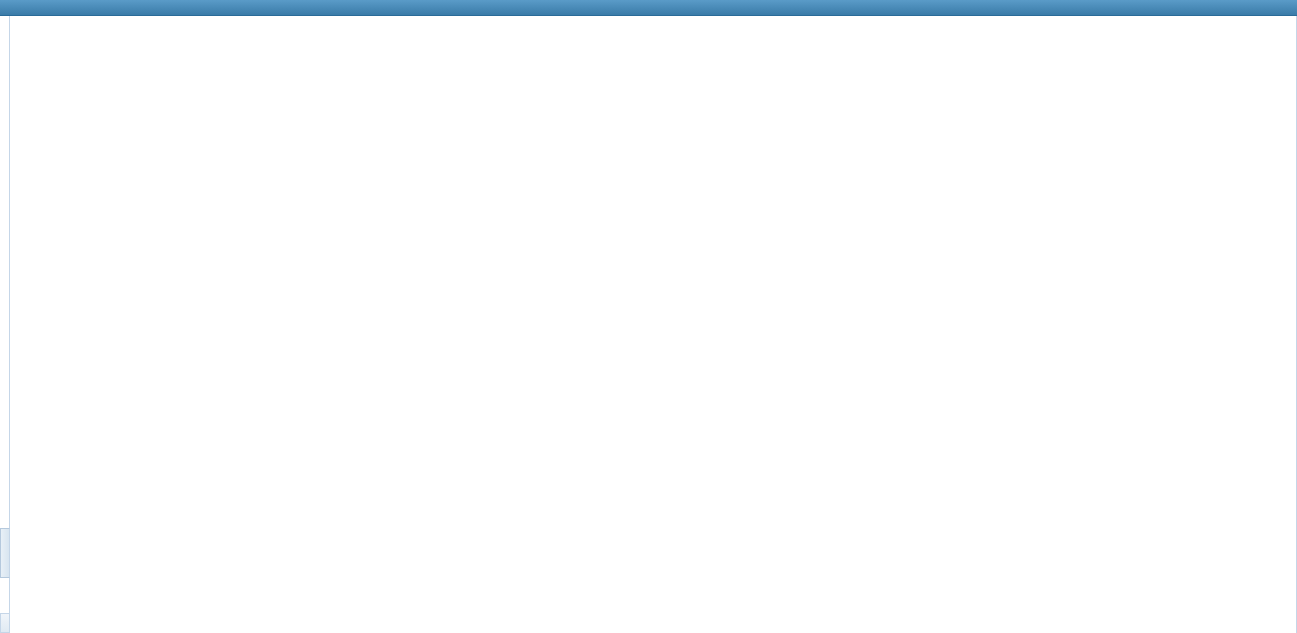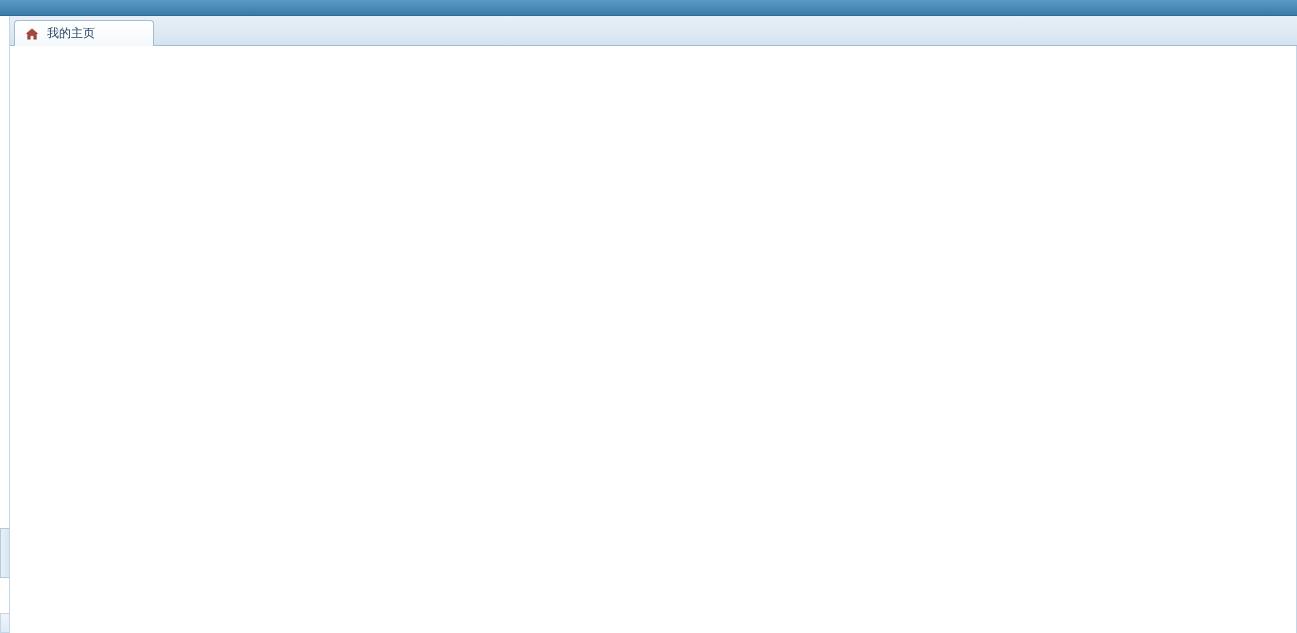--- a/index.html
+++ b/index.html
@@ -134,27 +134,17 @@
     <div class="sidebar-collapse-top"></div>
     <div class="sidebar-collapse-handle">
       <span style="font-size:8px;color:#5a7a9a;"></span>
     </div>
     <div class="sidebar-collapse-bottom"></div>
     <div class="sidebar-section-bottom"></div>
   </div>
 
   <div class="content-area">
 
-    <div class="tabs-bar">
-      <div class="tab">
-        <span class="tab-icon">
-          <svg width="14" height="14" viewBox="0 0 16 16">
-            <path class="home-icon-svg" d="M8 2 L2 7 L2 8 L3 8 L3 14 L6 14 L6 10 L10 10 L10 14 L13 14 L13 8 L14 8 L14 7 Z" fill="#cc5533" stroke="#883311" stroke-width="0.5"></path>
-          </svg>
-        </span>
-        <span class="tab-label">我的主页</span>
-      </div>
-    </div>
 
     <div class="tab-content"></div>
 
   </div>
 </div>
 
 </body></html>

